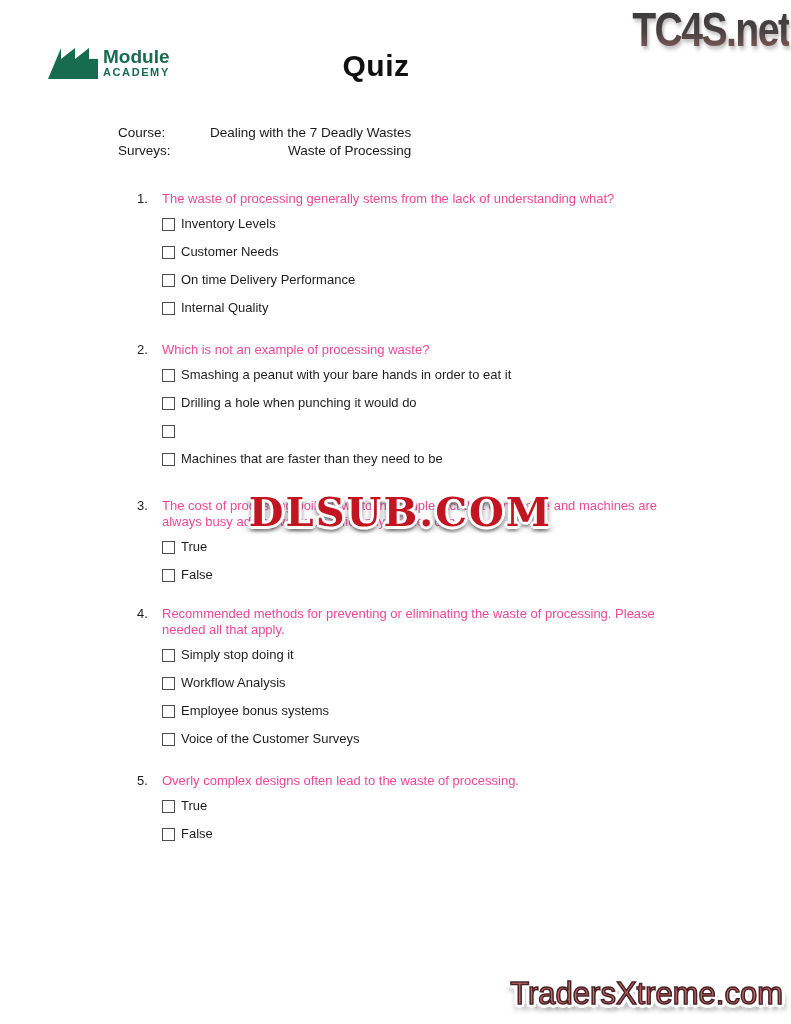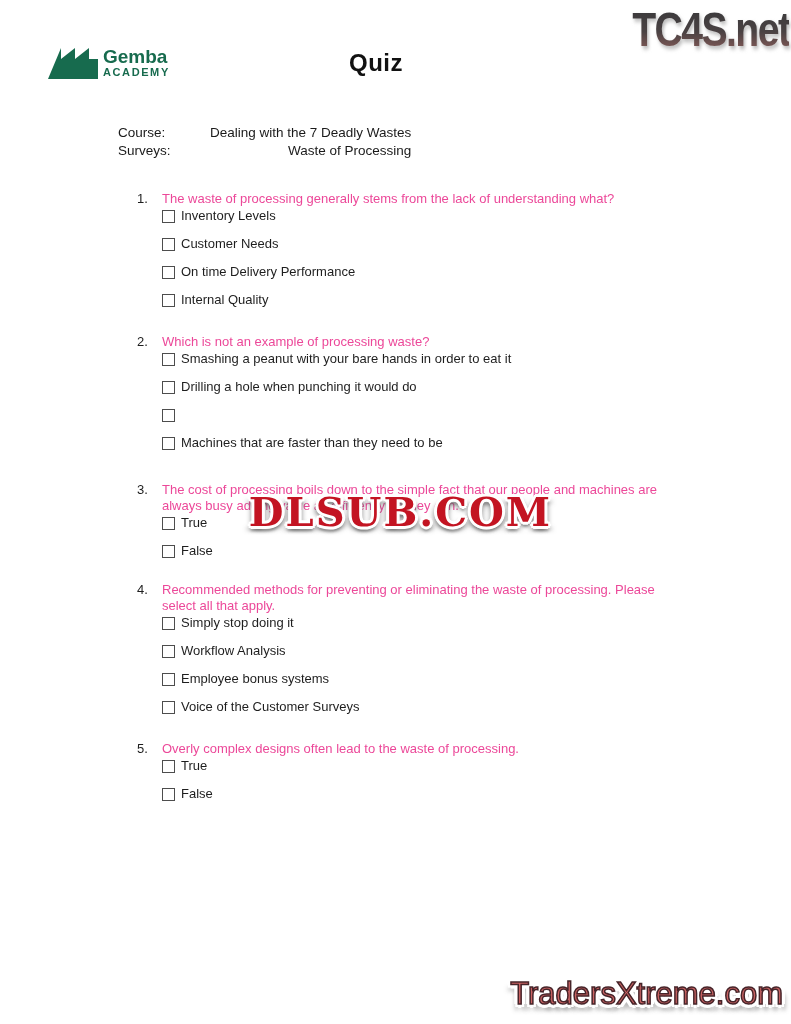--- a/index.html
+++ b/index.html
@@ -38,21 +38,21 @@
     font-weight: bold;
     line-height: 12px;
     color: #176b4e;
     letter-spacing: 1.6px;
   }
   .page-title {
     position: absolute;
     left: 0; top: 49px;
     width: 752px;
     text-align: center;
-    font-size: 24px;
+    font-size: 30px;
     font-weight: bold;
     color: #111;
     letter-spacing: 0.5px;
   }
 
   
   .wm-tc4s {
     position: absolute;
     top: 1px; right: 2px;
     font-size: 49px;
@@ -130,21 +130,21 @@
     line-height: 16px;
     color: #1e1e1e;
   }
   .q-text {
     flex: 1;
     font-size: 13px;
     line-height: 16px;
     color: #ec4899;
     white-space: pre-line;
   }
-  .q-options { margin-top: 2px; margin-left: 25px; }
+  .q-options { margin-top: 10px; margin-left: 25px; }
   .option {
     display: flex;
     align-items: center;
     height: 14px;
     margin-bottom: 14px;
   }
   .checkbox {
     width: 13px;
     height: 13px;
     flex: 0 0 13px;
@@ -162,21 +162,21 @@
 </head>
 <body>
 
 <div class="page">
 
   <div class="logo">
     <svg width="53" height="33" viewBox="0 0 53 33" aria-hidden="true">
       <polygon points="3,33 16,2 16,13 30,2 30,13 44,2 44,13 53,13 53,33" fill="#176b4e"></polygon>
     </svg>
     <div class="logo-text">
-      <span class="logo-name">Gemba</span>
+      <span class="logo-name">Module</span>
       <span class="logo-sub">ACADEMY</span>
     </div>
   </div>
 
   <div class="page-title">Quiz</div>
 
   <div class="wm-tc4s">TC4S.net</div>
   <div class="wm-dlsub">DLSUB.COM</div>
   <div class="wm-traders">TradersXtreme.com</div>
 
@@ -253,21 +253,21 @@
           <div class="option">
     <span class="checkbox"></span>
     <span class="opt-label">False</span>
   </div>
         </div>
   </div>
       <div class="question">
     <div class="q-row">
       <span class="q-num">4.</span>
       <span class="q-text">Recommended methods for preventing or eliminating the waste of processing. Please
-select all that apply.</span>
+needed all that apply.</span>
     </div>
     <div class="q-options">
           <div class="option">
     <span class="checkbox"></span>
     <span class="opt-label">Simply stop doing it</span>
   </div>
           <div class="option">
     <span class="checkbox"></span>
     <span class="opt-label">Workflow Analysis</span>
   </div>

